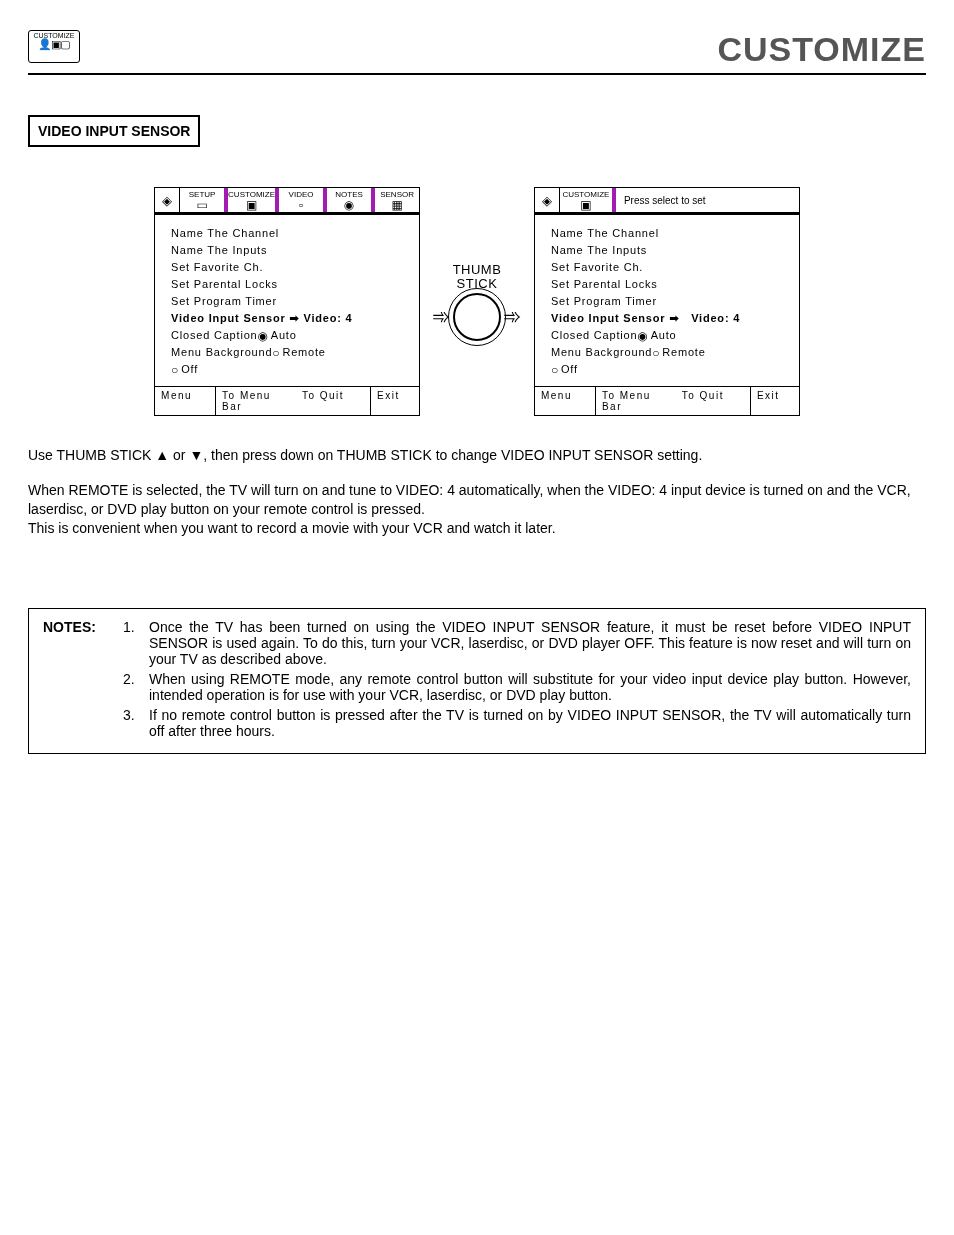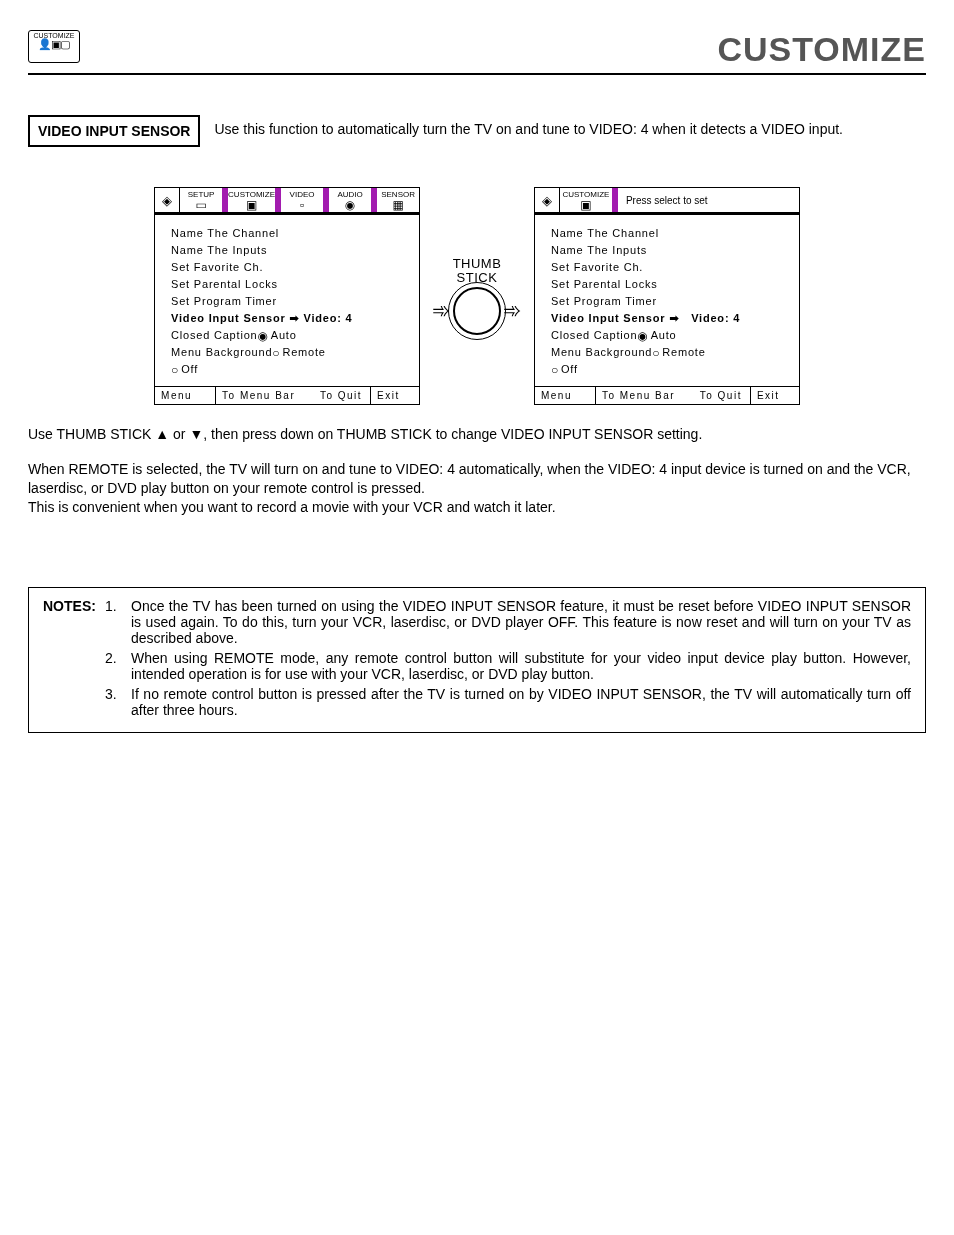--- a/index.html
+++ b/index.html
@@ -9,48 +9,48 @@
   .page-title{font-size:34px;font-weight:bold;letter-spacing:1px;text-align:right;color:#555}
   .rule{border:none;border-top:2px solid #000;margin:4px 0 0 0}
   .hdr-row{display:flex;align-items:flex-start;justify-content:space-between}
   .section-row{display:flex;align-items:flex-start;margin-top:40px;gap:14px}
   .sec-label{border:2px solid #000;padding:6px 8px;font-weight:bold;font-size:14px}
   .sec-desc{font-size:14px;padding-top:6px;flex:1}
   .screens-row{display:flex;align-items:center;justify-content:center;margin-top:40px;gap:12px}
   .screen{width:264px;border:1px solid #000;font-family:Arial,Helvetica,sans-serif}
   .tabbar{display:flex;border-bottom:1px solid #000}
   .tabbar .navdot{width:24px;border-right:1px solid #000;display:flex;align-items:center;justify-content:center;font-size:13px}
-  .tab{flex:1;border-right:6px solid #a21caf;text-align:center;font-size:8px;padding:2px 0 1px 0}
+  .tab{flex:1;border-right:4px solid #a21caf;text-align:center;font-size:8px;padding:2px 0 1px 0}
   .tab:last-child{border-right:none}
   .tab .ti{font-size:12px;line-height:12px}
   .tabbar.single{border-bottom:1px solid #000}
   .tabbar.underline{border-bottom:3px solid #000}
   .tabbar.single .tab{flex:0 0 auto;width:52px}
   .tabbar.single .press{flex:1;font-size:10px;display:flex;align-items:center;padding-left:8px}
   .menu-body{padding:10px 12px 8px 16px;font-size:11px;letter-spacing:.8px}
   .mrow{display:flex;justify-content:flex-start;white-space:nowrap;line-height:17px}
   .mrow.sel{font-weight:bold}
   .mrow .arrow{font-weight:bold;padding:0 4px}
   .radio{font-size:12px;margin-right:2px;position:relative;top:1px}
   .footer-bar{display:flex;border-top:1px solid #000;font-size:10px;letter-spacing:1.5px}
   .footer-bar>div{padding:3px 6px}
   .footer-bar .fb1{width:48px;border-right:1px solid #000}
   .footer-bar .fb2{flex:1}
-  .footer-bar .fb3{border-right:1px solid #000;padding-right:8px}
+  .footer-bar .fb3{border-right:1px solid #000;padding-right:26px}
   .footer-bar .fb4{width:36px}
   .stick-col{display:flex;flex-direction:column;font-size:13px;letter-spacing:.5px}
   .stick-col .cap{text-align:center;line-height:14px;margin-bottom:2px}
   .stick-graphic{display:flex;align-items:center}
   .ring{width:44px;height:44px;border:2px solid #000;border-radius:50%;position:relative;display:flex;justify-content:center;align-items:center}
   .ring::before{content:"";width:56px;height:56px;border:1px solid #000;border-radius:50%;position:absolute}
   .harrow{font-size:22px;line-height:1}
-  .body-text{font-size:14px;line-height:1.35;margin-top:20px}
+  .body-text{font-size:14px;line-height:1.35;margin-top:30px}
   .body-text p{margin:0 0 16px 0}
   .notes-box{border:1px solid #000;margin-top:70px;padding:10px 14px 10px 14px;font-size:14px}
-  .notes-row{display:flex;gap:2px}
+  .notes-row{display:flex;gap:20px}
   .notes-label{font-weight:bold;white-space:nowrap;min-width:60px}
   .notes-list{flex:1}
   .notes-list .ni{display:flex;gap:10px;margin-bottom:4px;text-align:justify}
   .notes-list .ni .num{min-width:16px}
   .pagenum{position:absolute;bottom:22px;left:0;right:0;text-align:center;font-size:14px}
 </style>
 </head>
 <body>
 
 <div class="page">
@@ -59,42 +59,41 @@
     <div class="top-icon-box">
       <div>CUSTOMIZE</div>
       <div class="micons">👤▣▢</div>
     </div>
     <div class="page-title">CUSTOMIZE</div>
   </div>
   <hr class="rule">
 
   <div class="section-row">
     <div class="sec-label">VIDEO INPUT SENSOR</div>
-    <div class="sec-desc">Use this function to automatically turn the TV on and tune to VIDEO: 4 when it detects a VIDEO input.</div>
   </div>
 
   <div class="screens-row">
 
     <div class="screen">
       <div class="tabbar underline">
         <div class="navdot">◈</div>
         <div class="tab">
             <div>SETUP</div>
             <div class="ti">▭</div>
           </div>
         <div class="tab">
             <div>CUSTOMIZE</div>
             <div class="ti">▣</div>
           </div>
         <div class="tab">
             <div>VIDEO</div>
             <div class="ti">▫</div>
           </div>
         <div class="tab">
-            <div>AUDIO</div>
+            <div>NOTES</div>
             <div class="ti">◉</div>
           </div>
         <div class="tab">
             <div>SENSOR</div>
             <div class="ti">▦</div>
           </div>
       </div>
       <div class="menu-body">
         <div class="mrow">
             <span>Name The Channel</span>

